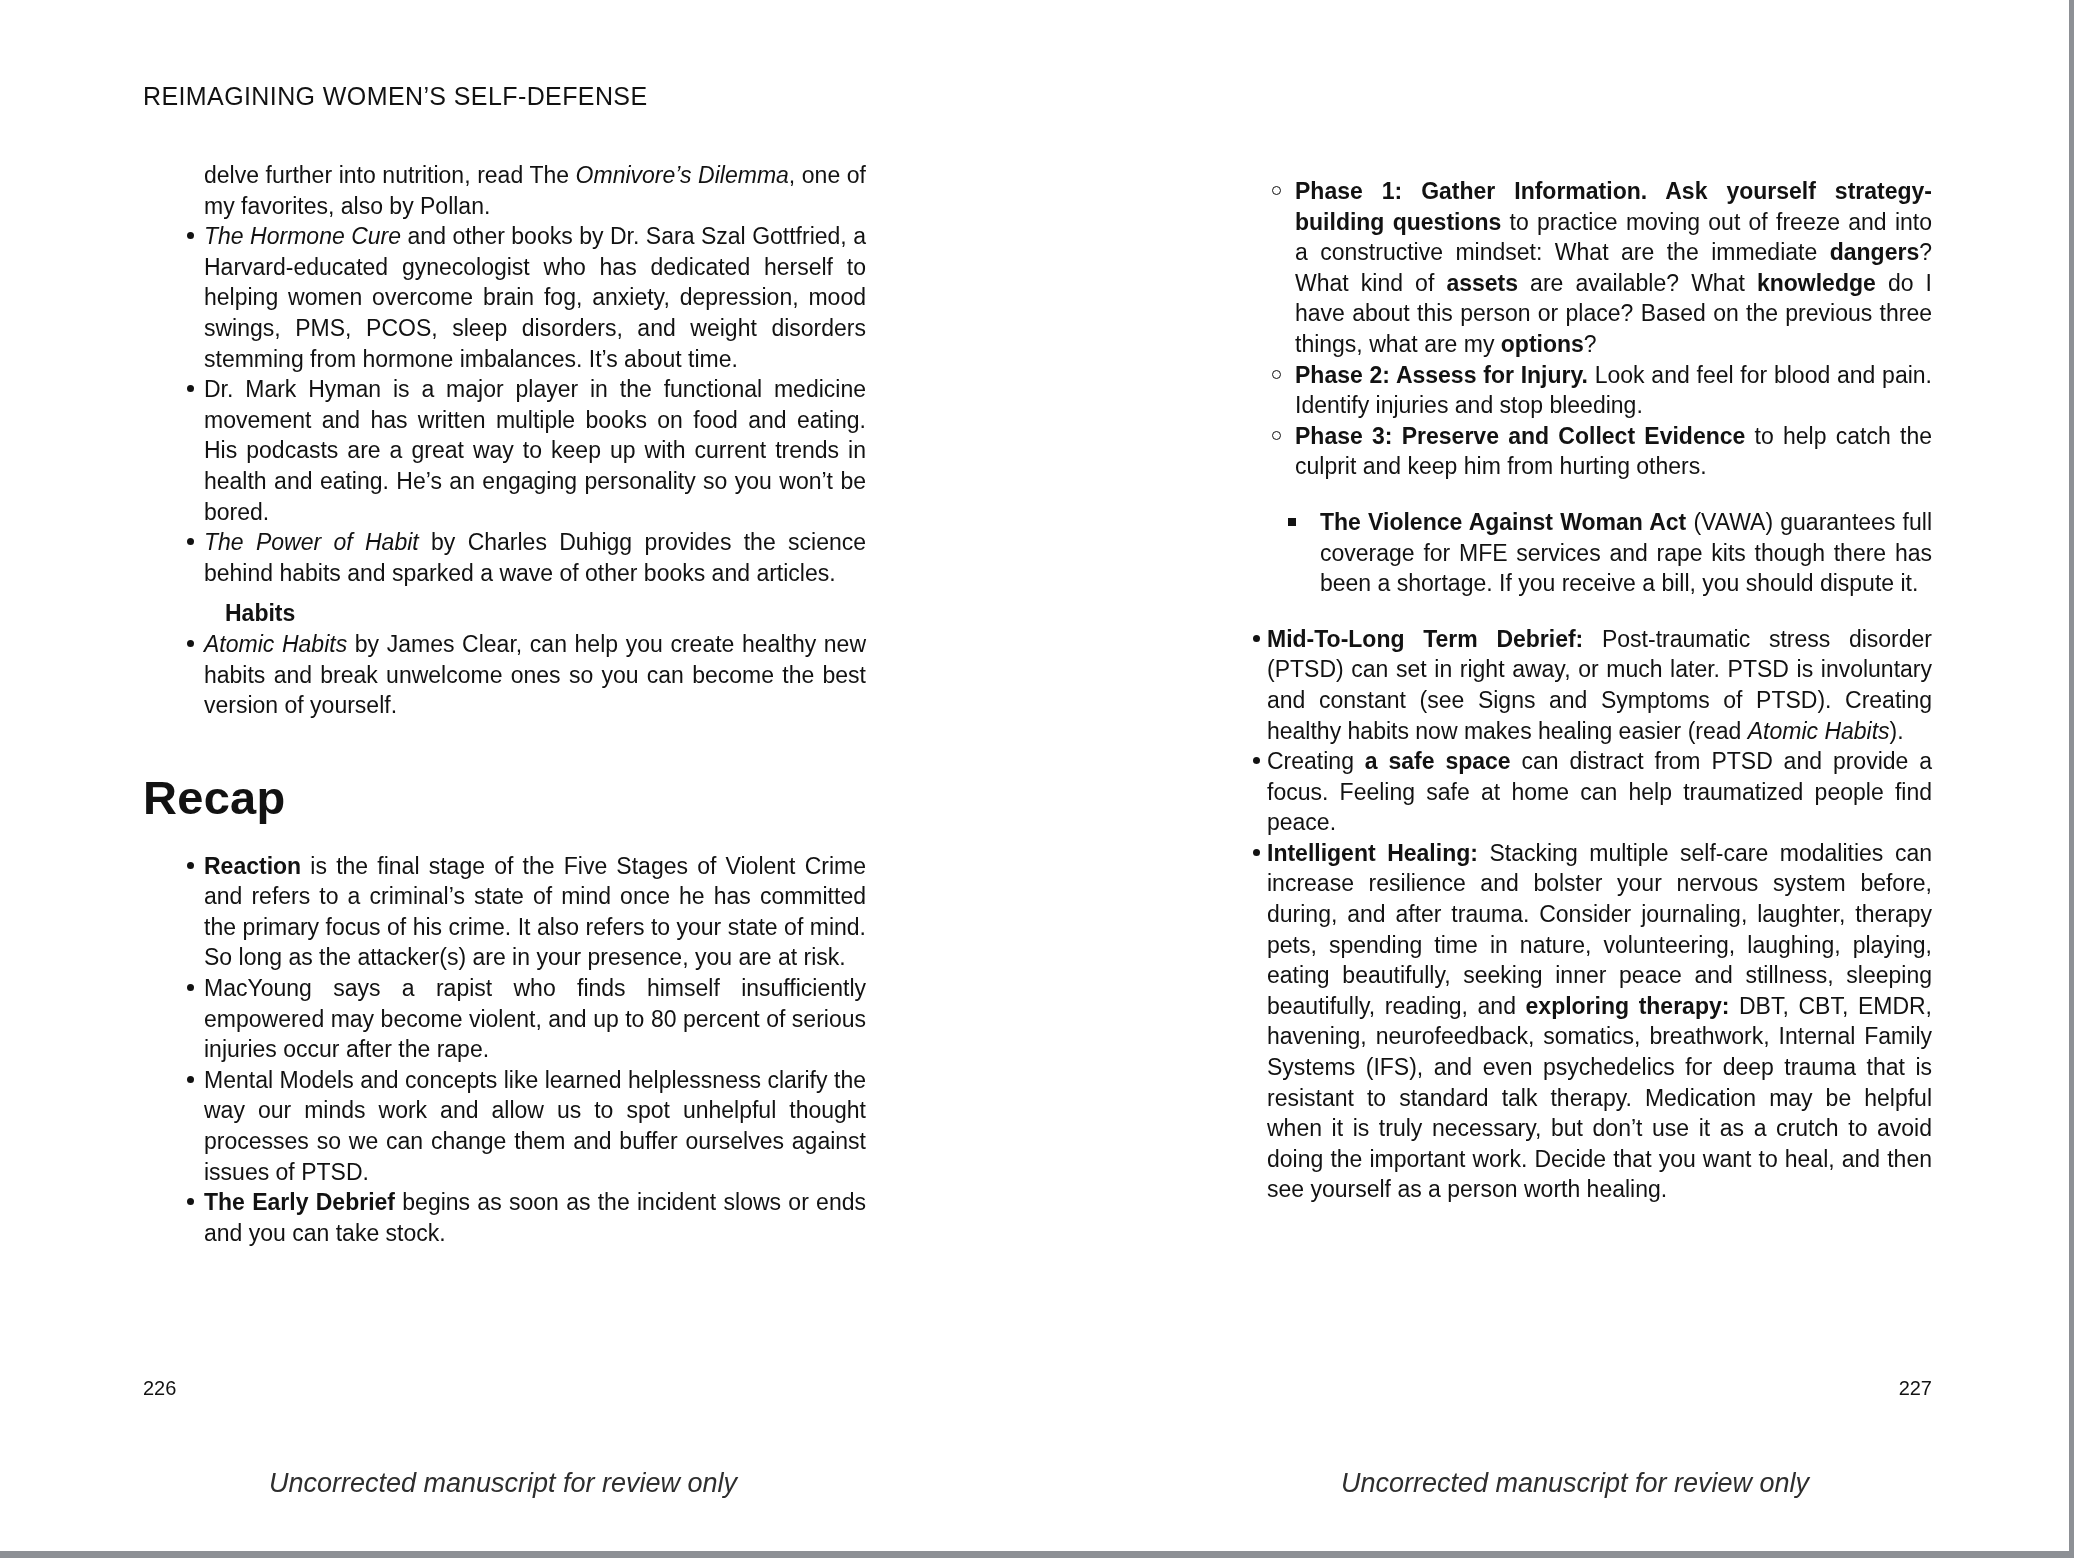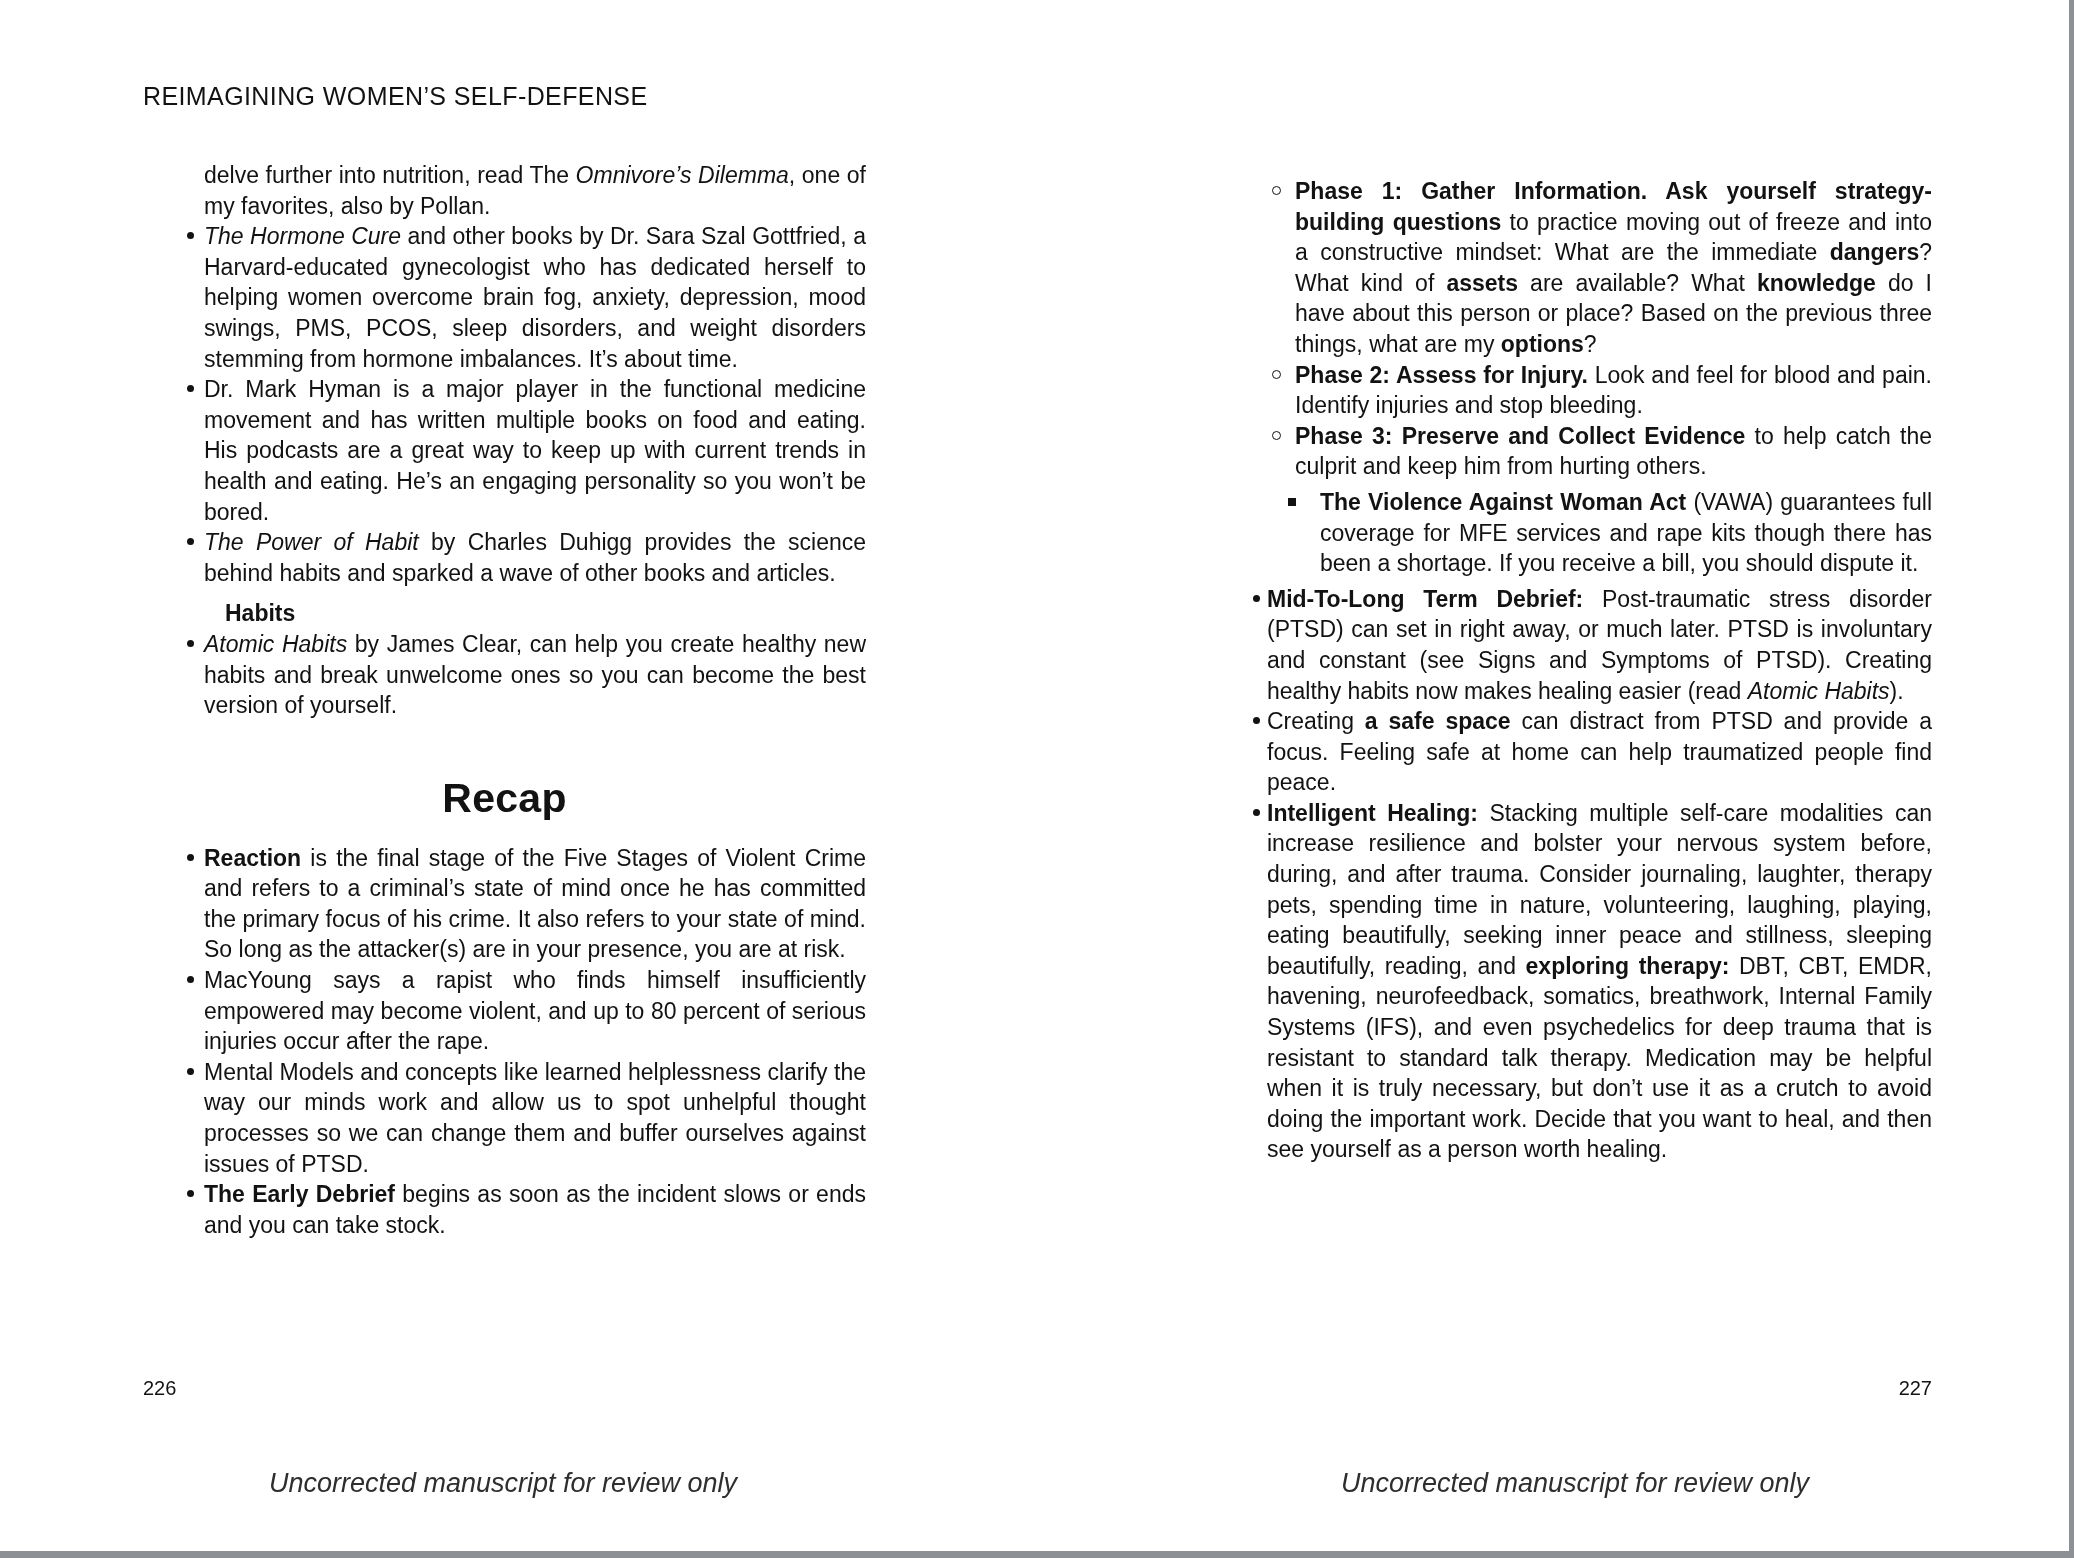--- a/index.html
+++ b/index.html
@@ -31,30 +31,30 @@
   }
   .b{font-weight:bold;}
   .i{font-style:italic;}
   .marker{position:absolute;display:block;}
   
   .body-left .continuation{padding-left:61px;}
   .body-left .bullet{padding-left:61px;}
   .body-left .bullet .marker{left:44px;}
   .body-left .subheading{padding-left:82px;margin-top:10px;}
   .body-left .heading{
-    font-size:41px;line-height:46px;
-    margin-top:54px;margin-bottom:22px;
-    text-align:center;letter-spacing:.3px;
+    font-size:47px;line-height:46px;
+    margin-top:54px;margin-bottom:30px;
+    text-align:left;letter-spacing:.3px;
   }
   
   .body-right .bullet{padding-left:14px;}
   .body-right .bullet .marker{left:0;}
   .body-right .circle{padding-left:42px;}
   .body-right .circle .marker{left:19px;}
-  .body-right .square{padding-left:67px;margin:5px 0;}
+  .body-right .square{padding-left:67px;margin:25px 0;}
   .body-right .square .marker{left:35px;}
   
   .bullet-m{width:7px;height:7px;background:var(--ink);border-radius:50%;top:11px;}
   .circle-m{width:9px;height:9px;border:1.6px solid var(--ink);border-radius:50%;top:10px;background:transparent;box-sizing:border-box;}
   .square-m{width:8px;height:8px;background:var(--ink);top:11px;}
   .page-num{position:absolute;top:1377px;font-size:20px;}
   .page-num-left{left:143px;}
   .page-num-right{left:1253px;width:679px;text-align:right;}
   .footer-note{
     position:absolute;top:1468px;

